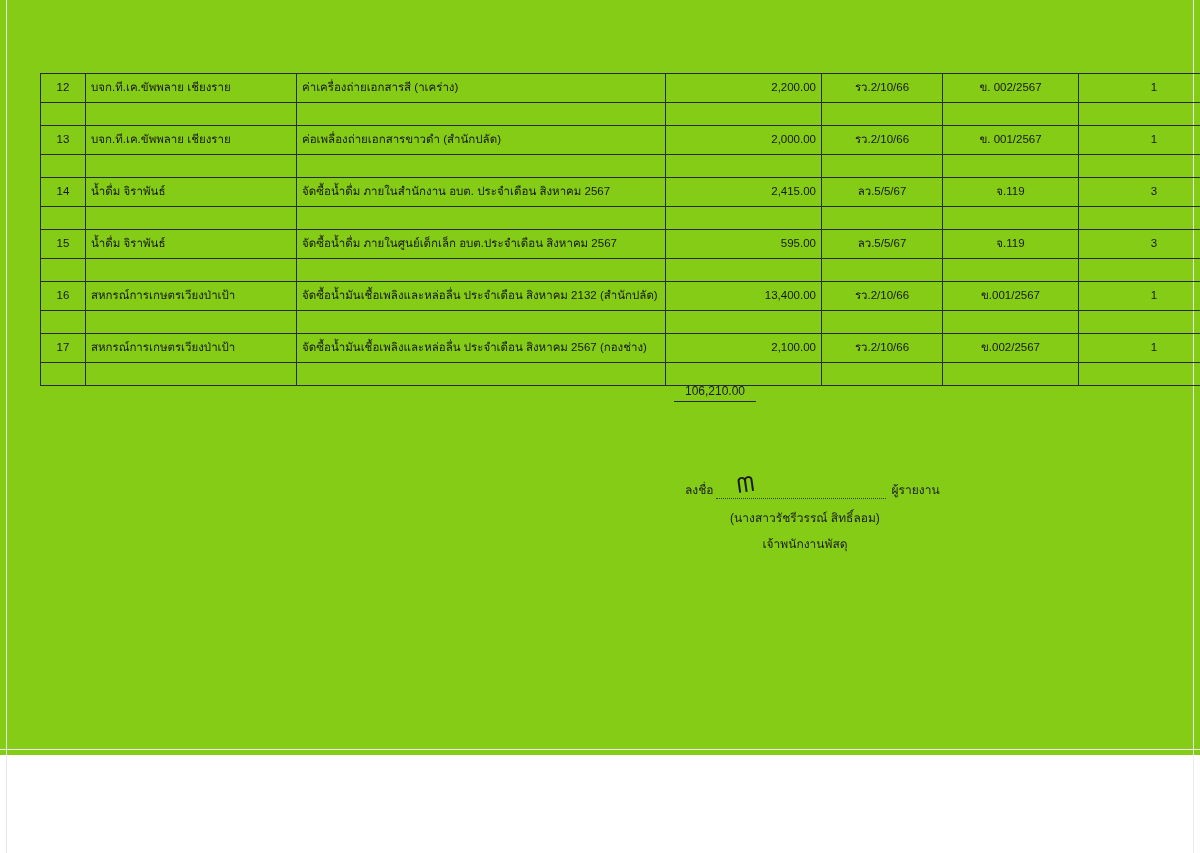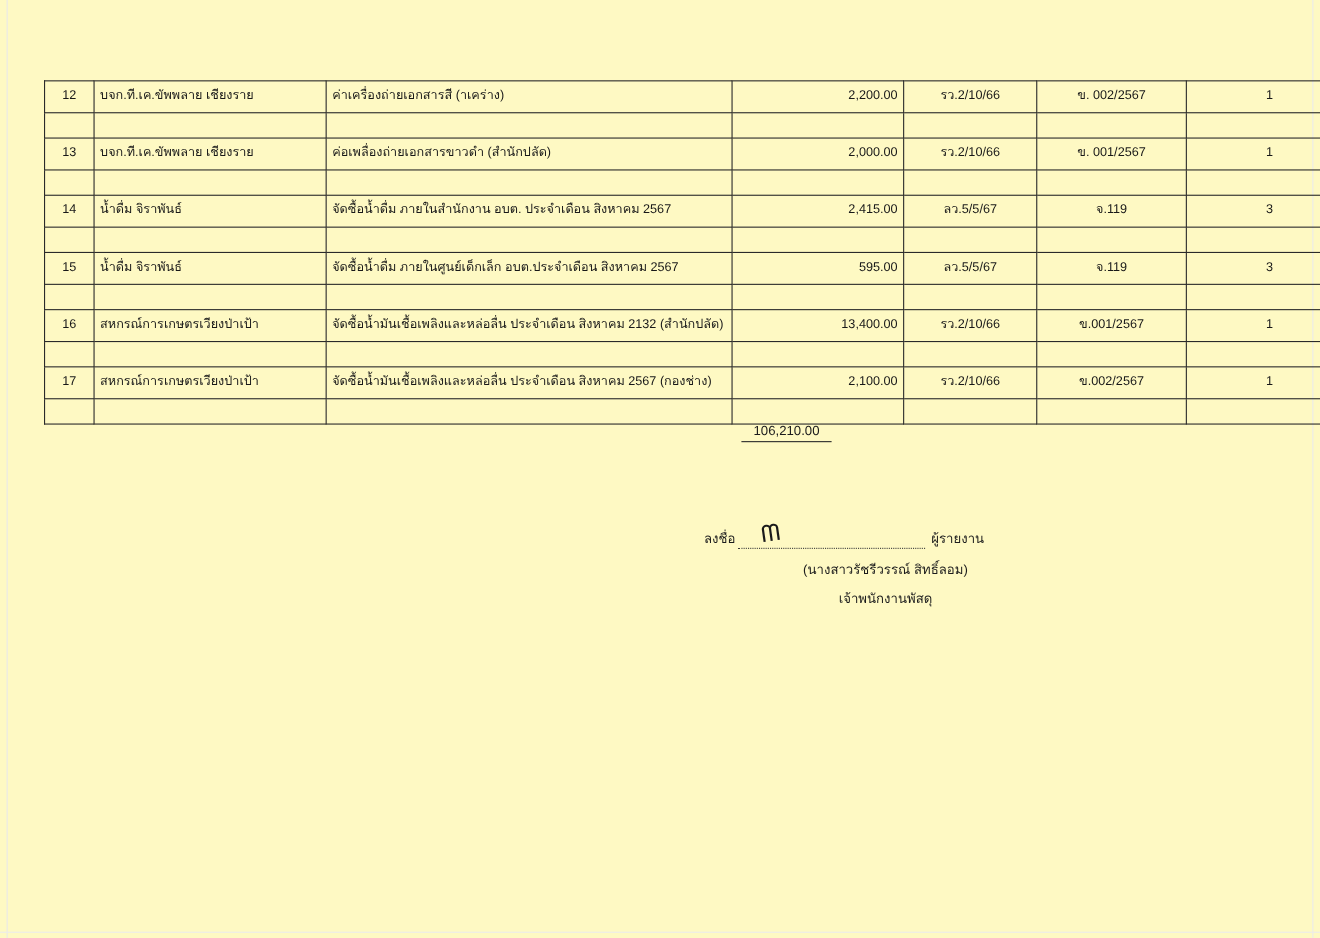--- a/index.html
+++ b/index.html
@@ -15,22 +15,22 @@
     position: relative;
     overflow: hidden;
   }
 
   
   .scan-page {
     position: absolute;
     left: 0;
     top: 0;
     width: 1200px;
-    height: 853px;
-    background: #fef9c3;
+    height: 755px;
+    background: #84cc16;
   }
   .scan-edge-left {
     position: absolute;
     left: 6px; top: 0; width: 1px; height: 853px;
     background: #e8e8e8;
   }
   .scan-edge-right {
     position: absolute;
     right: 6px; top: 0; width: 1px; height: 853px;
     background: #ececec;
@@ -99,21 +99,21 @@
     color: #1c1c1c;
     text-align: center;
   }
   .sig-line-row {
     display: flex;
     align-items: flex-end;
     justify-content: flex-start;
     gap: 2px;
     white-space: nowrap;
   }
-  .sig-label { font-size: 12px; }
+  .sig-label { font-size: 12px; margin-left: 45px; }
   .sig-dots {
     flex: 0 0 170px;
     border-bottom: 1px dotted #3a3a3a;
     height: 13px;
     position: relative;
   }
   .sig-mark {
     position: absolute;
     left: 22px;
     bottom: 1px;

